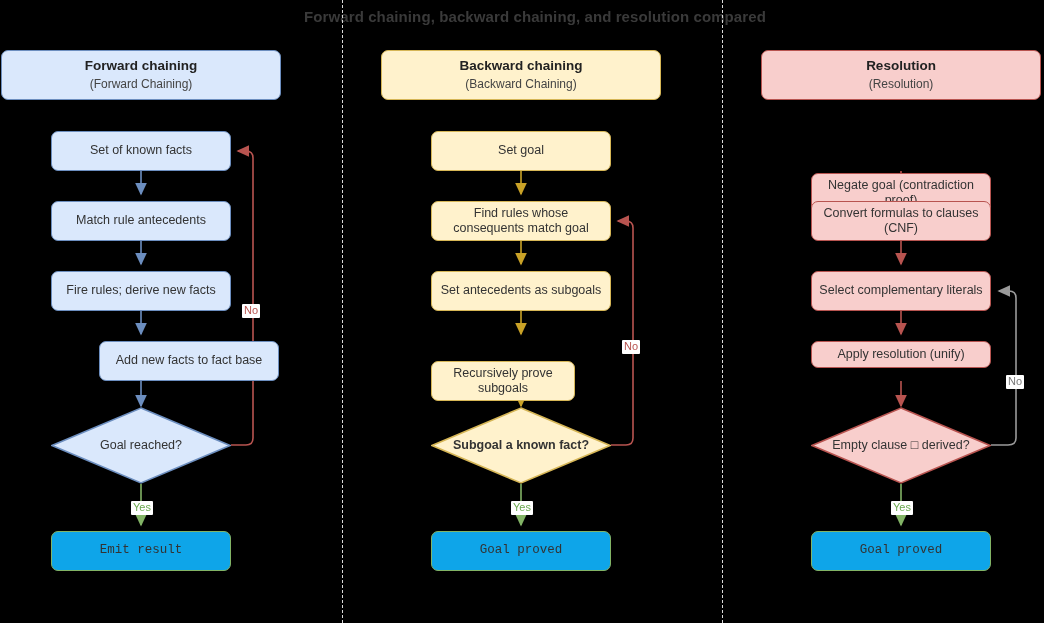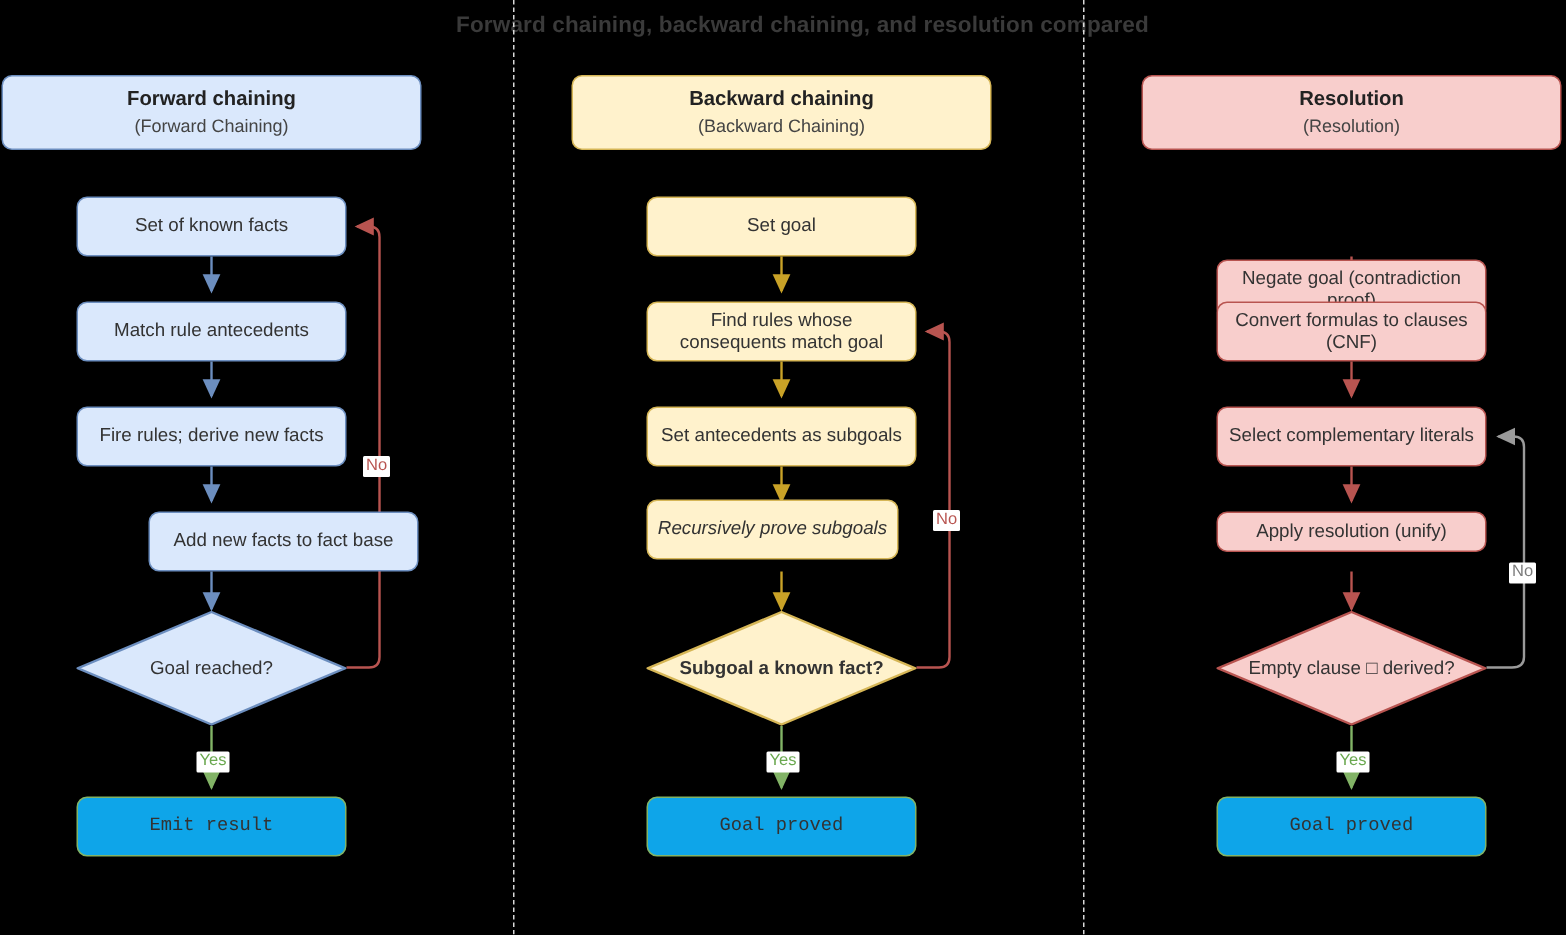--- a/index.html
+++ b/index.html
@@ -111,21 +111,21 @@
   <div class="edgelbl lbl-yes" style="left:131px;top:501px;">Yes</div>
 
   <div class="node hdr yellow" style="left:381px;top:50px;width:280px;height:50px;">
     <span class="h1">Backward chaining</span>
     <span class="h2">(Backward Chaining)</span>
   </div>
 
   <div class="node yellow" style="left:431px;top:131px;width:180px;height:40px;">Set goal</div>
   <div class="node yellow" style="left:431px;top:201px;width:180px;height:40px;">Find rules whose consequents match goal</div>
   <div class="node yellow" style="left:431px;top:271px;width:180px;height:40px;">Set antecedents as subgoals</div>
-  <div class="node yellow" style="left:431px;top:333px;width:168px;height:40px;font-style:italic;">Recursively prove subgoals</div>
+  <div class="node yellow" style="left:431px;top:361px;width:144px;height:40px;">Recursively prove subgoals</div>
 
   <div class="diamond" style="left:431px;top:407px;width:180px;height:77px;">
     <svg class="dshape" viewBox="0 0 180 77" preserveAspectRatio="none">
       <polygon points="90,1 179,38.5 90,76 1,38.5" fill="#fff2cc" stroke="#d6b656" stroke-width="1.6"></polygon>
     </svg>
     <span class="dtext" style="font-weight:bold;">Subgoal a known fact?</span>
   </div>
 
   <div class="node green" style="left:431px;top:531px;width:180px;height:40px;">Goal proved</div>
 

